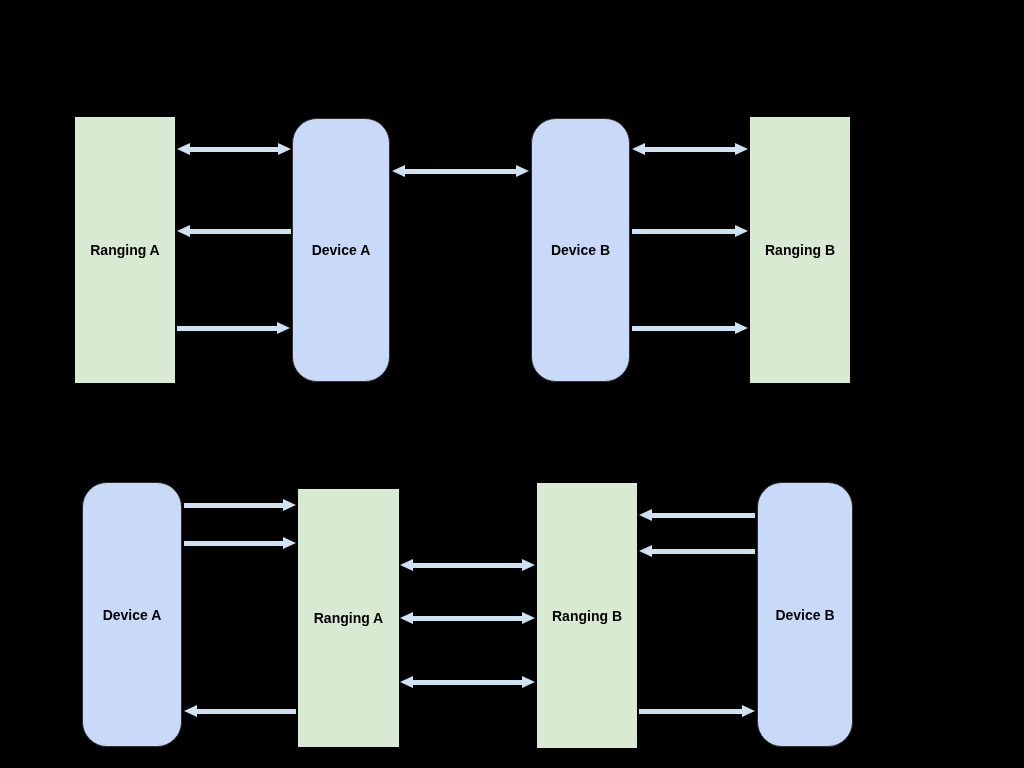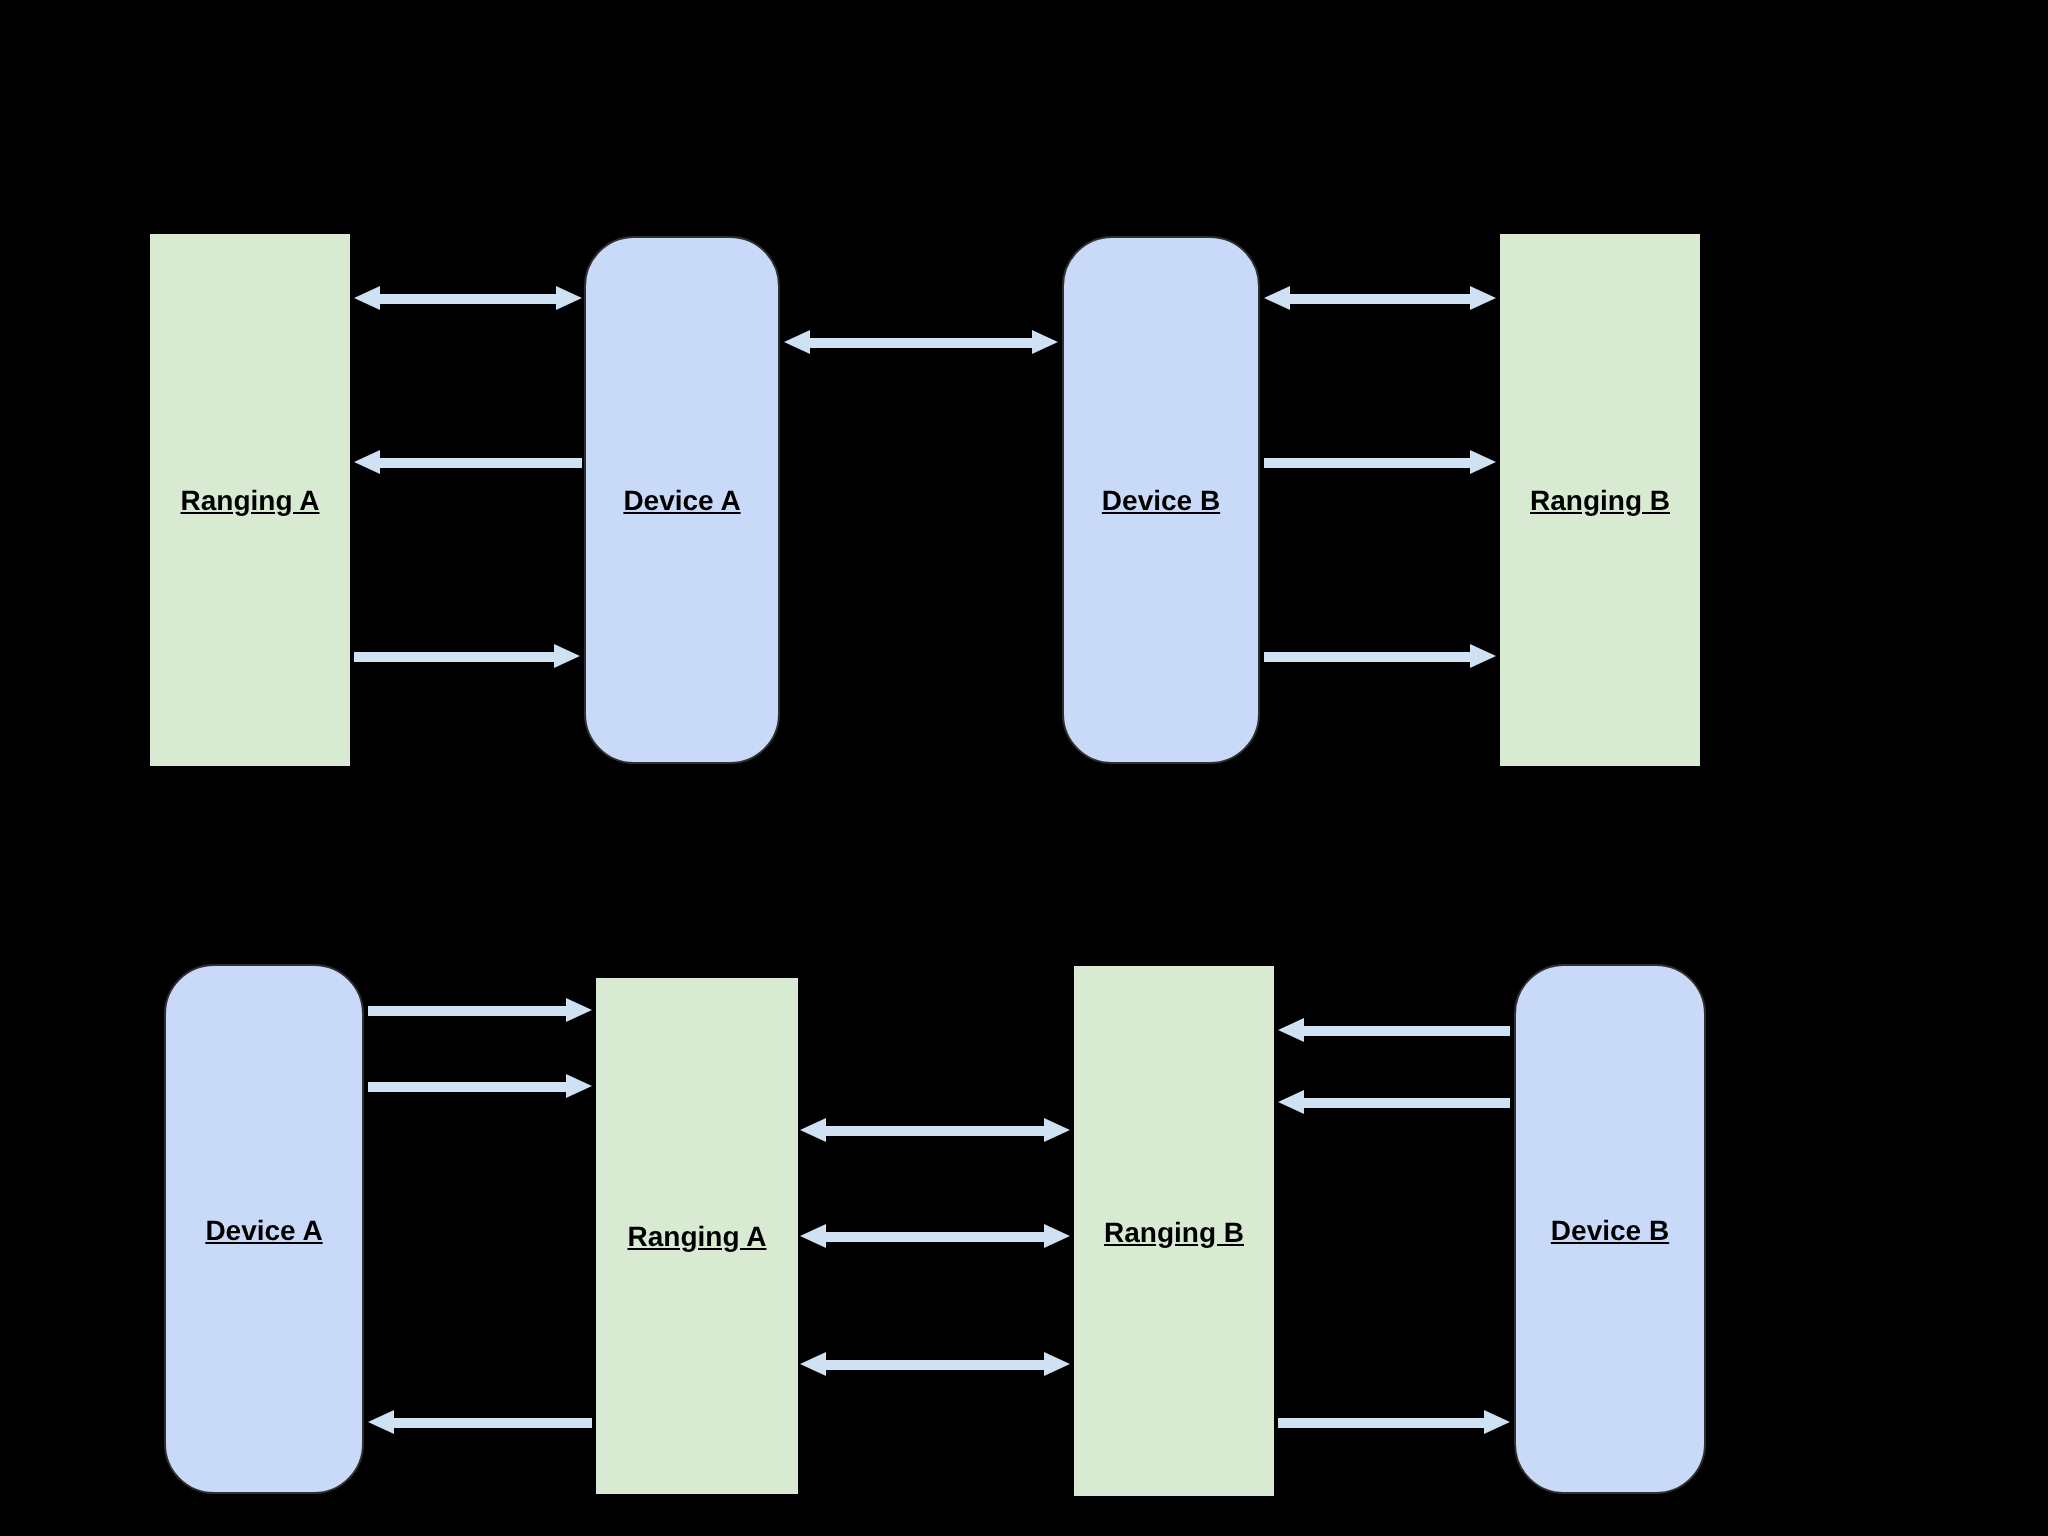--- a/index.html
+++ b/index.html
@@ -29,21 +29,20 @@
     background: var(--device-fill);
     border: 1px solid #2f2f2f;
     border-radius: 25px;
     justify-content: center;
   }
   .node-label {
     font-weight: bold;
     font-size: 14px;
     color: var(--label-color);
     white-space: nowrap;
-    text-decoration: underline;
   }
   .arrow {
     position: absolute;
     height: 13px;
   }
   .arrow .shaft {
     position: absolute;
     top: 4px;
     height: 5px;
     left: 0;

